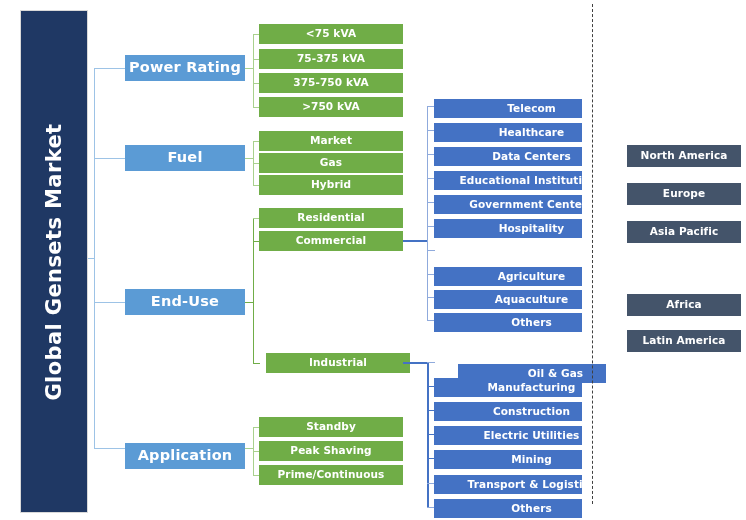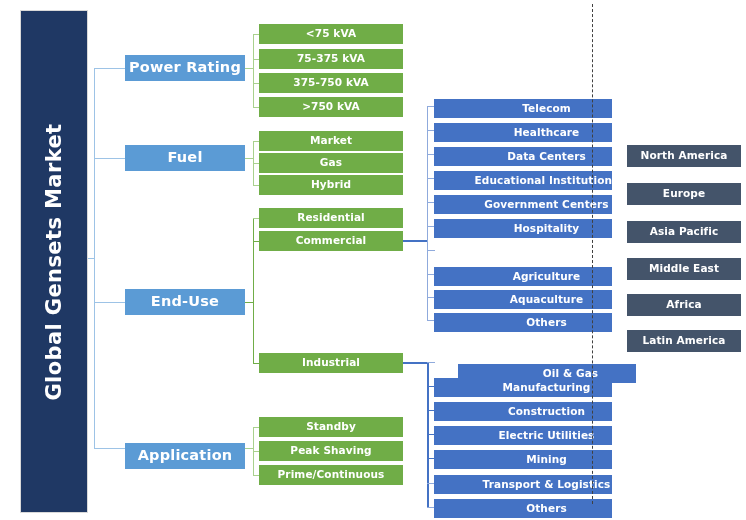--- a/index.html
+++ b/index.html
@@ -68,21 +68,21 @@
     height: 20px;
     left: 259px;
     width: 144px;
     letter-spacing: 0.1px;
   }
   .box-blue {
     background: #4472c4;
     font-size: 10.5px;
     height: 19px;
     left: 434px;
-    width: 178px;
+    width: 148px;
     letter-spacing: 0.1px;
     padding-left: 47px;
   }
   .box-region {
     background: #44546a;
     font-size: 10.5px;
     height: 22px;
     left: 627px;
     width: 114px;
     letter-spacing: 0.1px;
@@ -184,21 +184,21 @@
   <div class="conn h-green" style="left:253px; top:218px; width:7px;"></div>
   <div class="conn h-greenS" style="left:253px; top:241px; width:7px;"></div>
   <div class="conn h-greenS" style="left:253px; top:363px; width:7px;"></div>
 
   <div class="box box-green" style="top:208px;">
     <span>Residential</span>
   </div>
   <div class="box box-green" style="top:231px;">
     <span>Commercial</span>
   </div>
-  <div class="box box-green" style="top:353px;">
+  <div class="box box-green" style="top:353px;margin-left:7px;">
     <span>Industrial</span>
   </div>
 
   <div class="conn h-green" style="left:245px; top:448px; width:9px;"></div>
   <div class="conn v-green" style="left:253px; top:427px; height:48px;"></div>
   <div class="conn h-green" style="left:253px; top:427px; width:7px;"></div>
   <div class="conn h-green" style="left:253px; top:451px; width:7px;"></div>
   <div class="conn h-green" style="left:253px; top:475px; width:7px;"></div>
 
   <div class="box box-green" style="top:417px;">
@@ -288,23 +288,20 @@
 
   <div class="box box-region" style="top:145px;">
     <span>North America</span>
   </div>
   <div class="box box-region" style="top:183px;">
     <span>Europe</span>
   </div>
   <div class="box box-region" style="top:221px;">
     <span>Asia Pacific</span>
   </div>
-  <div class="box box-region" style="top:258px;">
-    <span>Middle East</span>
-  </div>
   <div class="box box-region" style="top:294px;">
     <span>Africa</span>
   </div>
   <div class="box box-region" style="top:330px;">
     <span>Latin America</span>
   </div>
 
 </div>
 
 </body></html>

